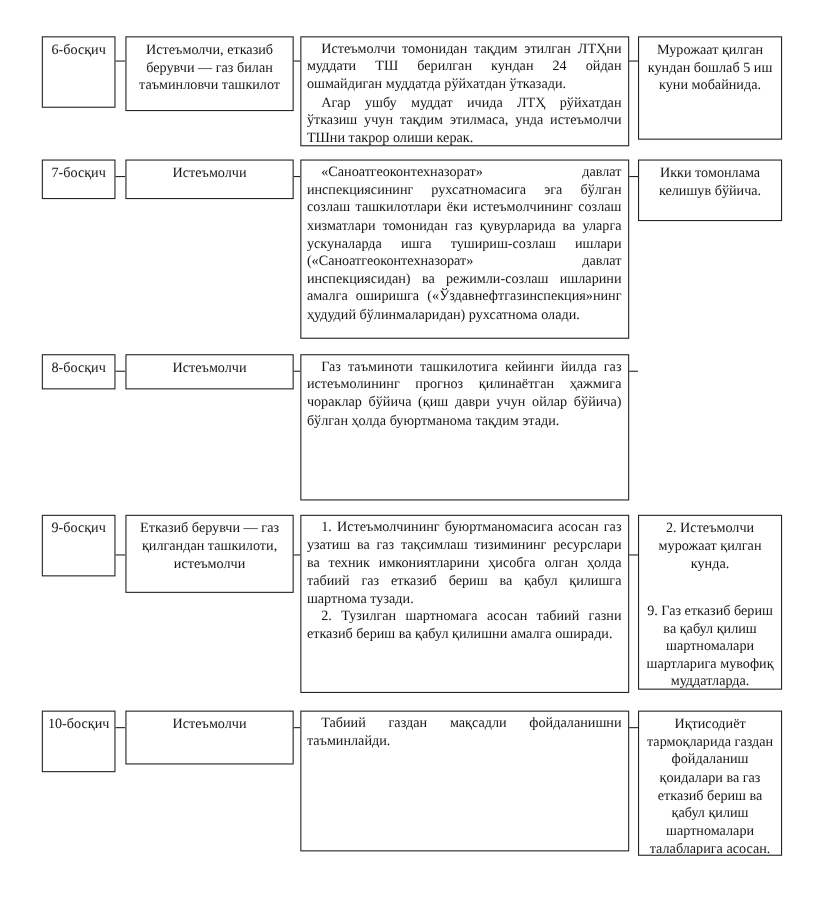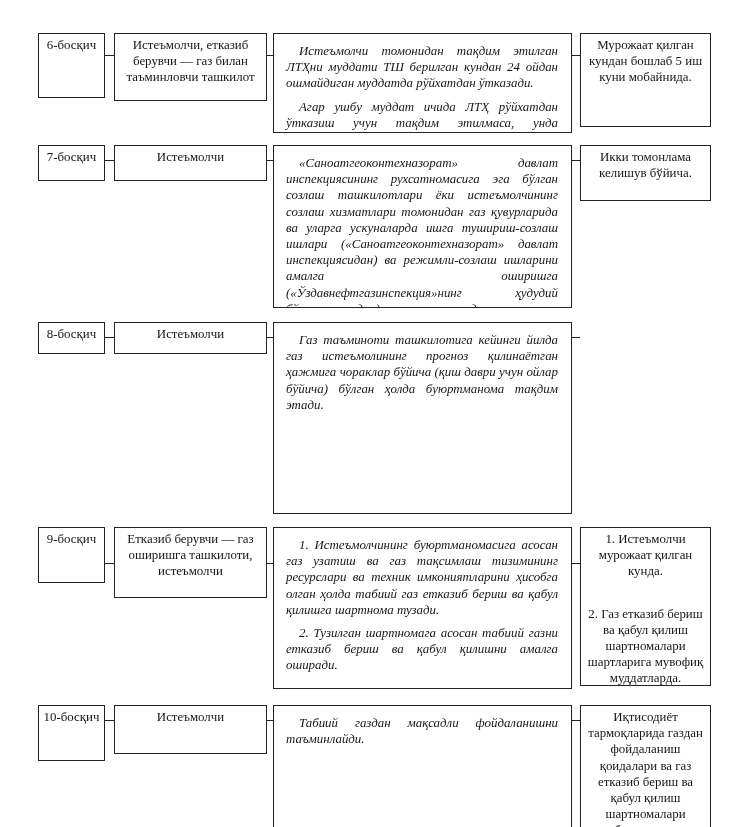--- a/index.html
+++ b/index.html
@@ -10,31 +10,31 @@
   }
   .diagram{padding:33px 0 0 38px;}
   .row{display:flex;align-items:flex-start;}
   .box{
     border:1.6px solid #242424;box-sizing:border-box;background:#fff;
     font-size:12.9px;line-height:16.2px;flex:none;overflow:hidden;
   }
   .b1{width:67px;text-align:center;padding:3px 2px 0;}
   .b2{width:153px;text-align:center;padding:3px 5px 0;}
   .b3{width:299px;text-align:justify;padding:2px 6px 2px 5px;}
-  .b3 p{margin:7px;text-indent:13px;font-style:italic;}
+  .b3 p{margin:0;text-indent:13px;}
   .b4{width:131px;text-align:center;padding:3px 6px 0;}
   .b4 p{margin:0;}
   .conn{border-top:1.8px solid #242424;flex:none;}
   .c1{width:9px;}
   .c2{width:6px;}
   .c3{width:8px;}
 
   .r1{margin-bottom:12px;} .r1 .b1{height:65px} .r1 .b2{height:68px} .r1 .b3{height:100px} .r1 .b4{height:94px} .r1 .conn{margin-top:22px}
   .r2{margin-bottom:14px;} .r2 .b1{height:36px} .r2 .b2{height:36px} .r2 .b3{height:163px} .r2 .b4{height:56px} .r2 .conn{margin-top:15px}
-  .r3{margin-bottom:13px;} .r3 .b1{height:32px} .r3 .b2{height:32px} .r3 .b3{height:192px} .r3 .b4{height:160px} .r3 .conn{margin-top:15px}
+  .r3{margin-bottom:13px;} .r3 .b1{height:32px} .r3 .b2{height:32px} .r3 .b3{height:133px} .r3 .b4{height:160px} .r3 .conn{margin-top:15px}
   .r4{margin-bottom:16px;} .r4 .b1{height:56px} .r4 .b2{height:71px} .r4 .b3{height:162px} .r4 .b4{height:159px} .r4 .conn{margin-top:36px}
   .r5 .b1{height:56px} .r5 .b2{height:49px} .r5 .b3{height:128px} .r5 .b4{height:132px} .r5 .conn{margin-top:15px}
   .r4 .b4 p + p{margin-top:26px;}
 </style>
 </head>
 <body>
 
 <div class="diagram">
 
   <div class="row r1">
@@ -88,31 +88,31 @@
     </div>
     <div class="conn c3"></div>
   </div>
 
   <div class="row r4">
     <div class="box b1">
       <span>9-босқич</span>
     </div>
     <div class="conn c1"></div>
     <div class="box b2">
-      <span>Етказиб берувчи — газ оширишга ташкилоти, истеъмолчи</span>
+      <span>Етказиб берувчи — газ қилгандан ташкилоти, истеъмолчи</span>
     </div>
     <div class="conn c2"></div>
     <div class="box b3">
       <p>1. Истеъмолчининг буюртманомасига асосан газ узатиш ва газ тақсимлаш тизимининг ресурслари ва техник имкониятларини ҳисобга олган ҳолда табиий газ етказиб бериш ва қабул қилишга шартнома тузади.</p>
       <p>2. Тузилган шартномага асосан табиий газни етказиб бериш ва қабул қилишни амалга оширади.</p>
     </div>
     <div class="conn c3"></div>
     <div class="box b4">
-      <p>1. Истеъмолчи мурожаат қилган кунда.</p>
-      <p>2. Газ етказиб бериш ва қабул қилиш шартномалари шартларига мувофиқ муддатларда.</p>
+      <p>2. Истеъмолчи мурожаат қилган кунда.</p>
+      <p>9. Газ етказиб бериш ва қабул қилиш шартномалари шартларига мувофиқ муддатларда.</p>
     </div>
   </div>
 
   <div class="row r5">
     <div class="box b1">
       <span>10-босқич</span>
     </div>
     <div class="conn c1"></div>
     <div class="box b2">
       <span>Истеъмолчи</span>

